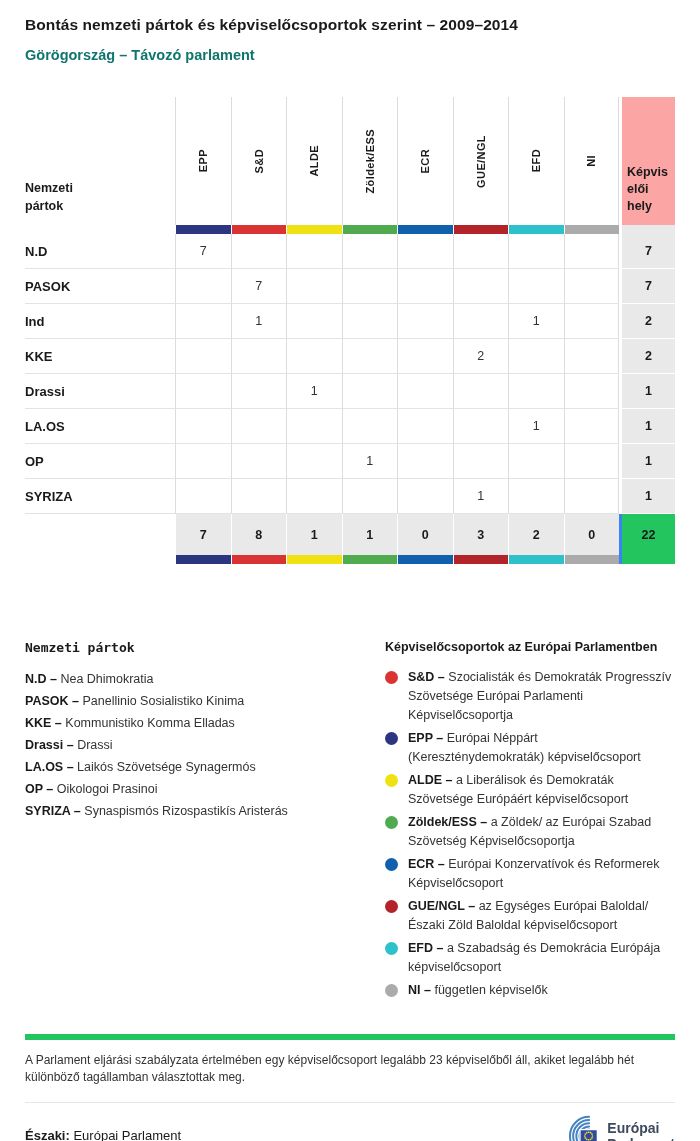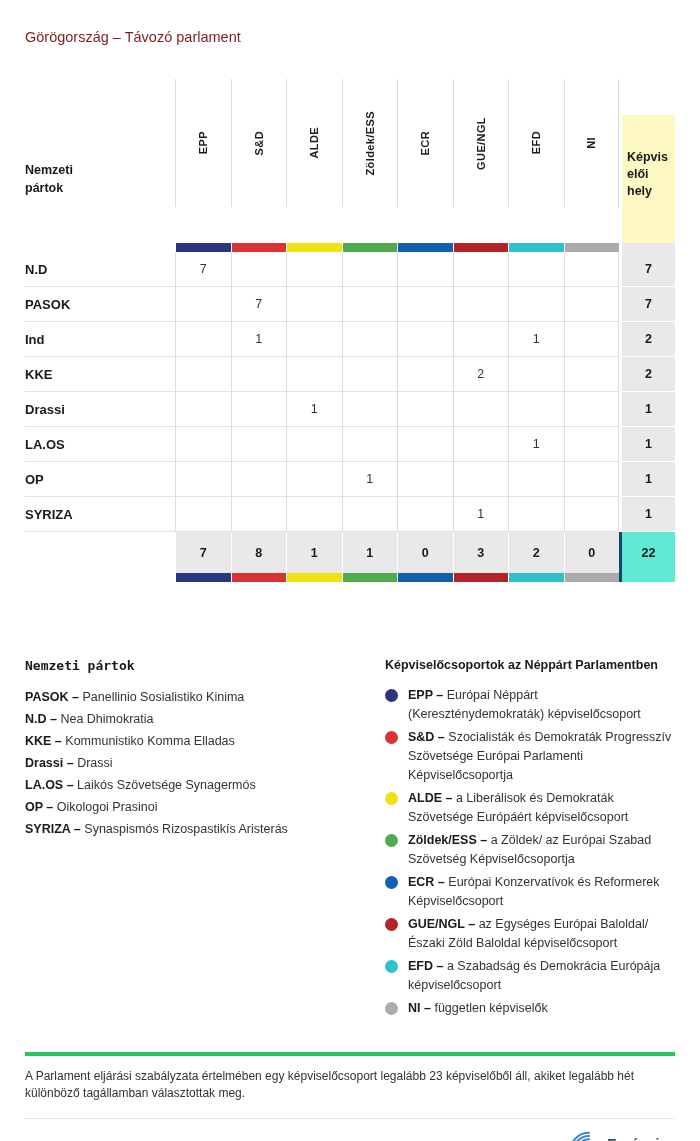--- a/index.html
+++ b/index.html
@@ -5,37 +5,37 @@
   * { margin:0; padding:0; box-sizing:border-box; }
   html,body { background:#ffffff; }
   body {
     width:700px; min-height:1141px;
     font-family:"Liberation Sans","DejaVu Sans",sans-serif;
     color:#1a1a1a;
   }
   .page { padding:16px 25px 14px 25px; }
 
   .title { font-size:15.5px; font-weight:bold; letter-spacing:.1px; }
-  .subtitle { font-size:14.5px; font-weight:normal; color:#7f1d1d; margin-top:13px; }
+  .subtitle { font-size:14.5px; font-weight:bold; color:#0f766e; margin-top:13px; }
 
   
   .table { margin-top:34px; }
   .trow { display:grid; grid-template-columns:150px repeat(8,1fr) 56px; }
 
   .corner { height:128px; display:flex; align-items:flex-end; padding-bottom:10px; }
   .corner span { display:block; width:64px; font-size:12.5px; font-weight:bold; line-height:18px; }
 
   .hcell { height:128px; display:flex; align-items:center; justify-content:center;
            border-left:1px solid #dcdcdc; }
   .hcell .vtext { writing-mode:vertical-rl; transform:rotate(180deg);
                   font-size:11px; font-weight:bold; letter-spacing:.4px; white-space:nowrap; }
   .vlast { border-right:1px solid #dcdcdc; }
 
-  .hseats { height:128px; background:#fef9c3; border-left:3px solid #ffffff;
-            display:flex; align-items:center; padding:0 4px 10px 5px;margin-top:36px; }
+  .hseats { height:128px; background:#fca5a5; border-left:3px solid #ffffff;
+            display:flex; align-items:flex-end; padding:0 4px 10px 5px; }
   .hseats span { font-size:12.5px; font-weight:bold; line-height:17px;
                  overflow-wrap:break-word; word-break:break-word; width:100%; }
 
   .tbars .bcell { height:9px; border-left:1px solid #ffffff; }
   .tbars .bar-corner { height:9px; }
   .tbars .bar-seats { height:9px; background:#e9e9e9; border-left:3px solid #ffffff; }
 
   .body .cell { height:35px; display:flex; align-items:center; justify-content:center;
                 font-size:12.5px; color:#333333;
                 border-left:1px solid #dcdcdc; border-bottom:1px solid #e3e3e3; }
@@ -43,52 +43,53 @@
                  color:#1a1a1a; font-size:13px; }
   .body .seats { background:#e9e9e9; border-left:3px solid #ffffff;
                  border-bottom:1px solid #ffffff; font-weight:bold; color:#1a1a1a; }
 
   .tot .cell { position:relative; height:50px; background:#e9e9e9;
                display:flex; align-items:center; justify-content:center;
                padding-bottom:9px; font-size:12.5px; font-weight:bold;
                border-left:1px solid #ffffff; }
   .tot .party { background:#ffffff; border-left:none; }
   .tot .bar { position:absolute; left:0; right:0; bottom:0; height:9px; }
-  .tot .seats { background:#5eead4; border-left:3px solid #0c4a6e; }
+  .tot .seats { background:#22c55e; border-left:3px solid #3b82f6; }
 
   
   .legends { display:flex; margin-top:76px; }
   .legend-left { width:360px; padding-right:24px; }
   .legend-left h3 { font-family:"DejaVu Sans Mono","Liberation Mono",monospace;
                     font-size:13px; font-weight:bold; margin-bottom:13px; }
   .lparty { font-size:12.5px; line-height:22px; color:#333333; }
   .lparty b { color:#1a1a1a; }
 
   .legend-right { flex:1; }
   .legend-right h3 { font-size:12.5px; font-weight:bold; margin-bottom:14px; }
   .lgroup { position:relative; padding-left:23px; font-size:12.5px; line-height:19px;
             color:#333333; margin-bottom:4px; }
   .lgroup b { color:#1a1a1a; }
   .dot { position:absolute; left:0; top:3px; width:13px; height:13px; border-radius:50%; }
 
   
-  .note { margin-top:30px; border-top:4px solid #22c55e; padding-top:12px;
+  .note { margin-top:30px; border-top:6px solid #22c55e; padding-top:12px;
           font-size:12px; line-height:1.45; color:#333333; }
 
   .footer { margin-top:15px; border-top:1px solid #e6e6e6; padding-top:12px;
             display:flex; justify-content:space-between; align-items:center; }
   .source { font-size:13px; color:#1a1a1a; }
   .logo { display:flex; align-items:center; gap:6px; }
   .logo-text { font-weight:bold; font-size:14px; line-height:16px; color:#3c4a5d; }
 </style>
 </head>
 <body>
 
 <div class="page">
 
+  <h1 class="title">Bontás nemzeti pártok és képviselőcsoportok szerint – 2009–2014</h1>
   <h2 class="subtitle">Görögország – Távozó parlament</h2>
 
   <div class="table">
 
     <div class="trow thead">
       <div class="corner">
           <span>Nemzeti pártok</span>
         </div>
       <div class="hcell">
           <span class="vtext">EPP</span>
@@ -266,33 +267,33 @@
       <div class="cell seats">
           <span>22</span>
         </div>
     </div>
 
   </div>
 
   <div class="legends">
     <div class="legend-left">
       <h3>Nemzeti pártok</h3>
+      <div class="lparty"><b>N.D –</b> <span>Nea Dhimokratia</span></div>
       <div class="lparty"><b>PASOK –</b> <span>Panellinio Sosialistiko Kinima</span></div>
-      <div class="lparty"><b>N.D –</b> <span>Nea Dhimokratia</span></div>
       <div class="lparty"><b>KKE –</b> <span>Kommunistiko Komma Elladas</span></div>
       <div class="lparty"><b>Drassi –</b> <span>Drassi</span></div>
       <div class="lparty"><b>LA.OS –</b> <span>Laikós Szövetsége Synagermós</span></div>
       <div class="lparty"><b>OP –</b> <span>Oikologoi Prasinoi</span></div>
       <div class="lparty"><b>SYRIZA –</b> <span>Synaspismós Rizospastikís Aristerás</span></div>
     </div>
 
     <div class="legend-right">
-      <h3>Képviselőcsoportok az Néppárt Parlamentben</h3>
+      <h3>Képviselőcsoportok az Európai Parlamentben</h3>
+      <div class="lgroup"><span class="dot" style="background-color: rgb(218, 51, 51);"></span><b>S&amp;D –</b> <span>Szocialisták és Demokraták Progresszív Szövetsége Európai Parlamenti Képviselőcsoportja</span></div>
       <div class="lgroup"><span class="dot" style="background-color: rgb(43, 53, 128);"></span><b>EPP –</b> <span>Európai Néppárt (Kereszténydemokraták) képviselőcsoport</span></div>
-      <div class="lgroup"><span class="dot" style="background-color: rgb(218, 51, 51);"></span><b>S&amp;D –</b> <span>Szocialisták és Demokraták Progresszív Szövetsége Európai Parlamenti Képviselőcsoportja</span></div>
       <div class="lgroup"><span class="dot" style="background-color: rgb(240, 225, 18);"></span><b>ALDE –</b> <span>a Liberálisok és Demokraták Szövetsége Európáért képviselőcsoport</span></div>
       <div class="lgroup"><span class="dot" style="background-color: rgb(79, 170, 80);"></span><b>Zöldek/ESS –</b> <span>a Zöldek/ az Európai Szabad Szövetség Képviselőcsoportja</span></div>
       <div class="lgroup"><span class="dot" style="background-color: rgb(16, 96, 174);"></span><b>ECR –</b> <span>Európai Konzervatívok és Reformerek Képviselőcsoport</span></div>
       <div class="lgroup"><span class="dot" style="background-color: rgb(179, 35, 42);"></span><b>GUE/NGL –</b> <span>az Egységes Európai Baloldal/Északi Zöld Baloldal képviselőcsoport</span></div>
       <div class="lgroup"><span class="dot" style="background-color: rgb(47, 193, 202);"></span><b>EFD –</b> <span>a Szabadság és Demokrácia Európája képviselőcsoport</span></div>
       <div class="lgroup"><span class="dot" style="background-color: rgb(171, 171, 171);"></span><b>NI –</b> <span>független képviselők</span></div>
     </div>
   </div>
 
   <div class="note">A Parlament eljárási szabályzata értelmében egy képviselőcsoport legalább 23 képviselőből áll, akiket legalább hét különböző tagállamban választottak meg.</div>

